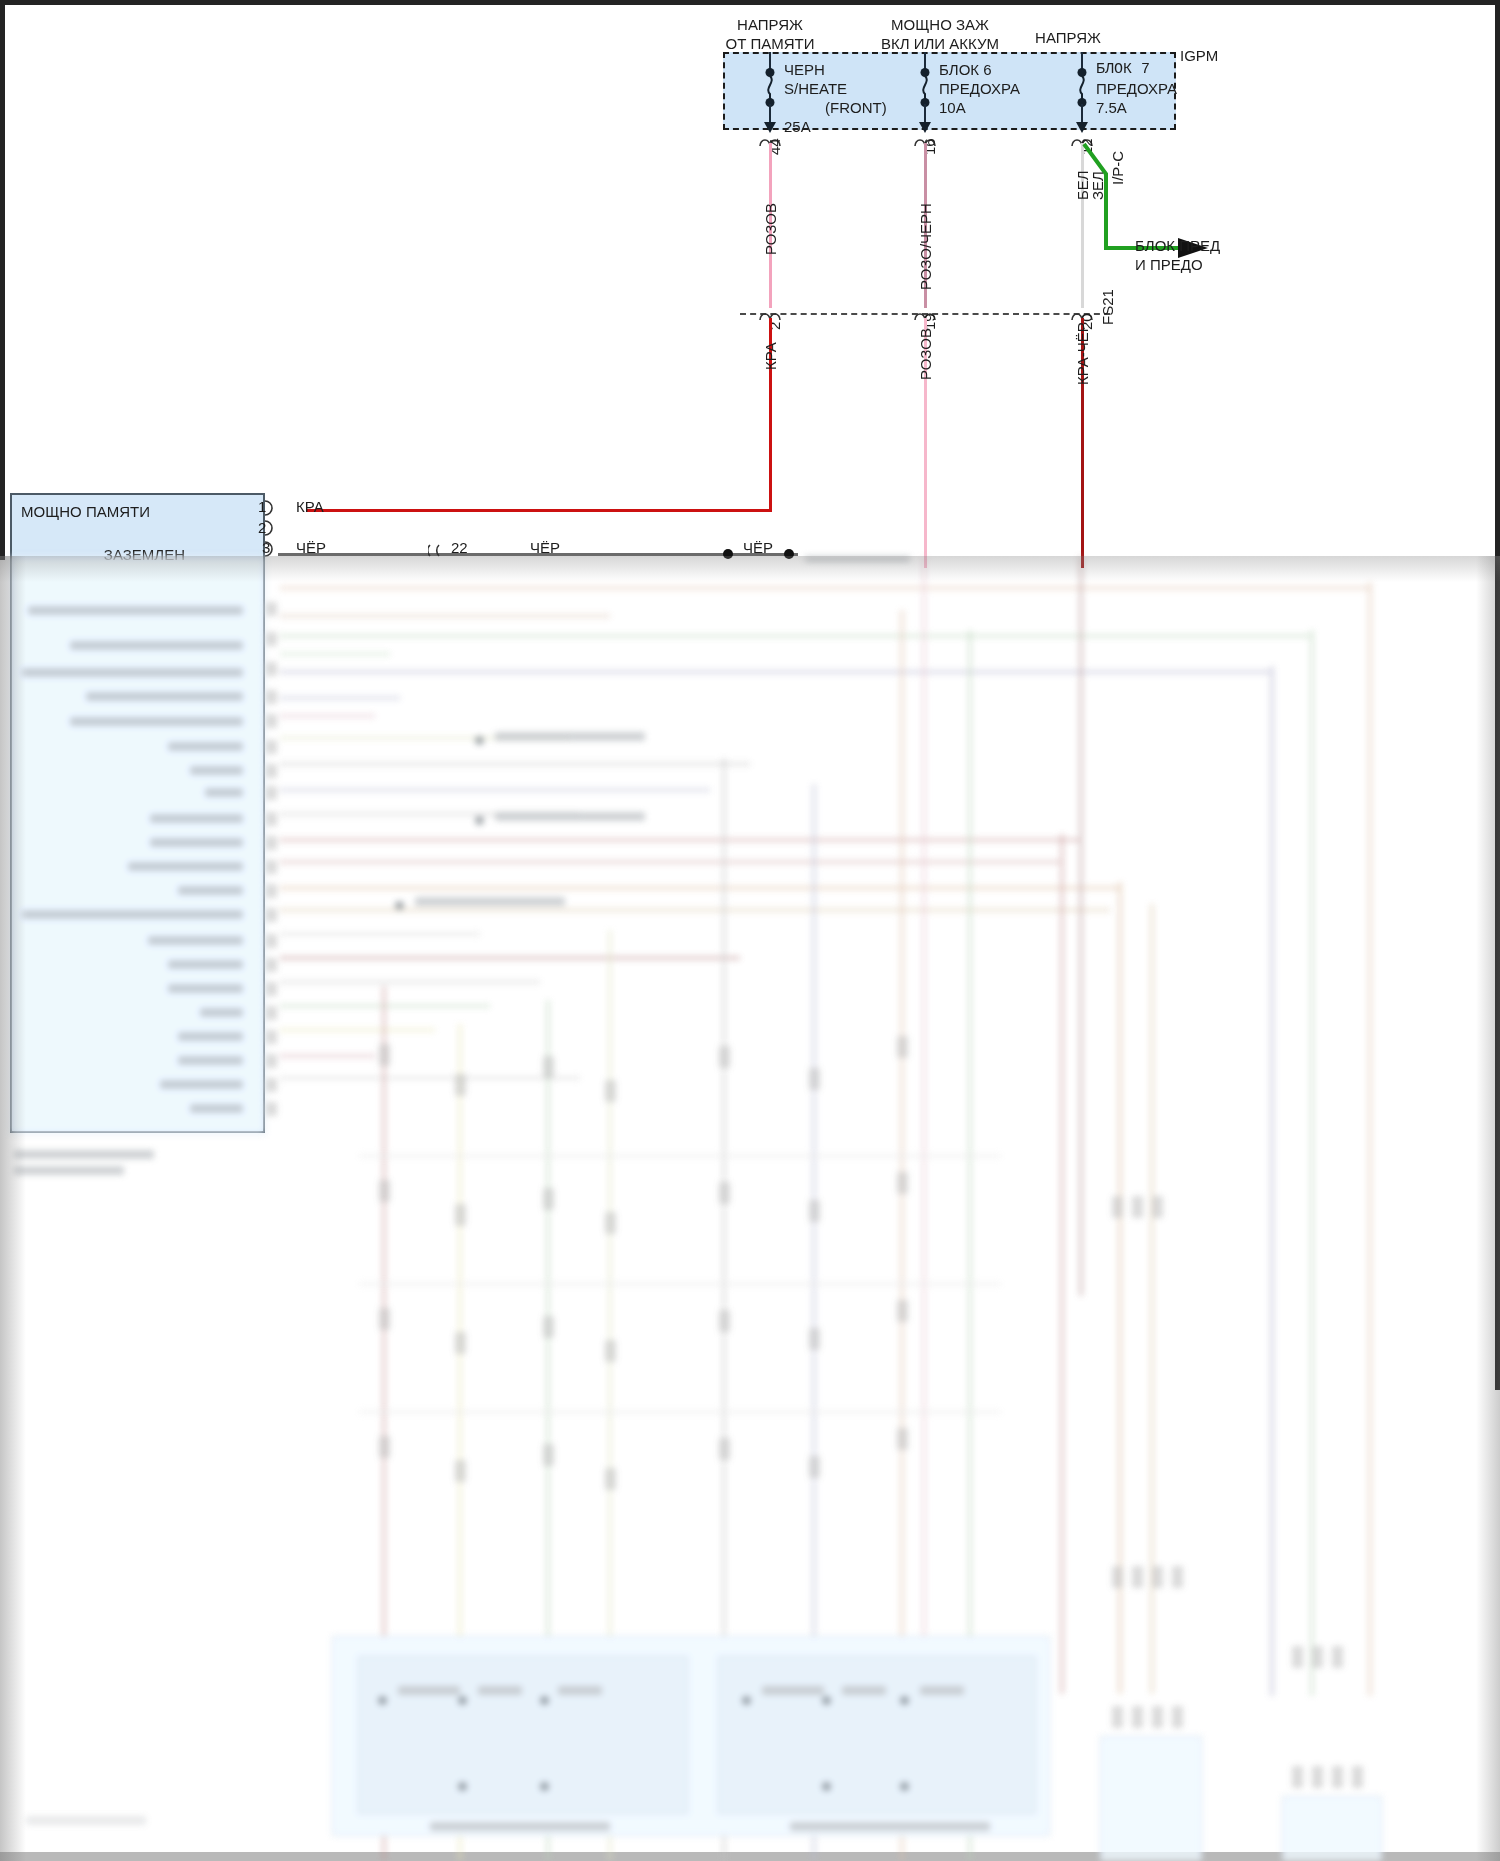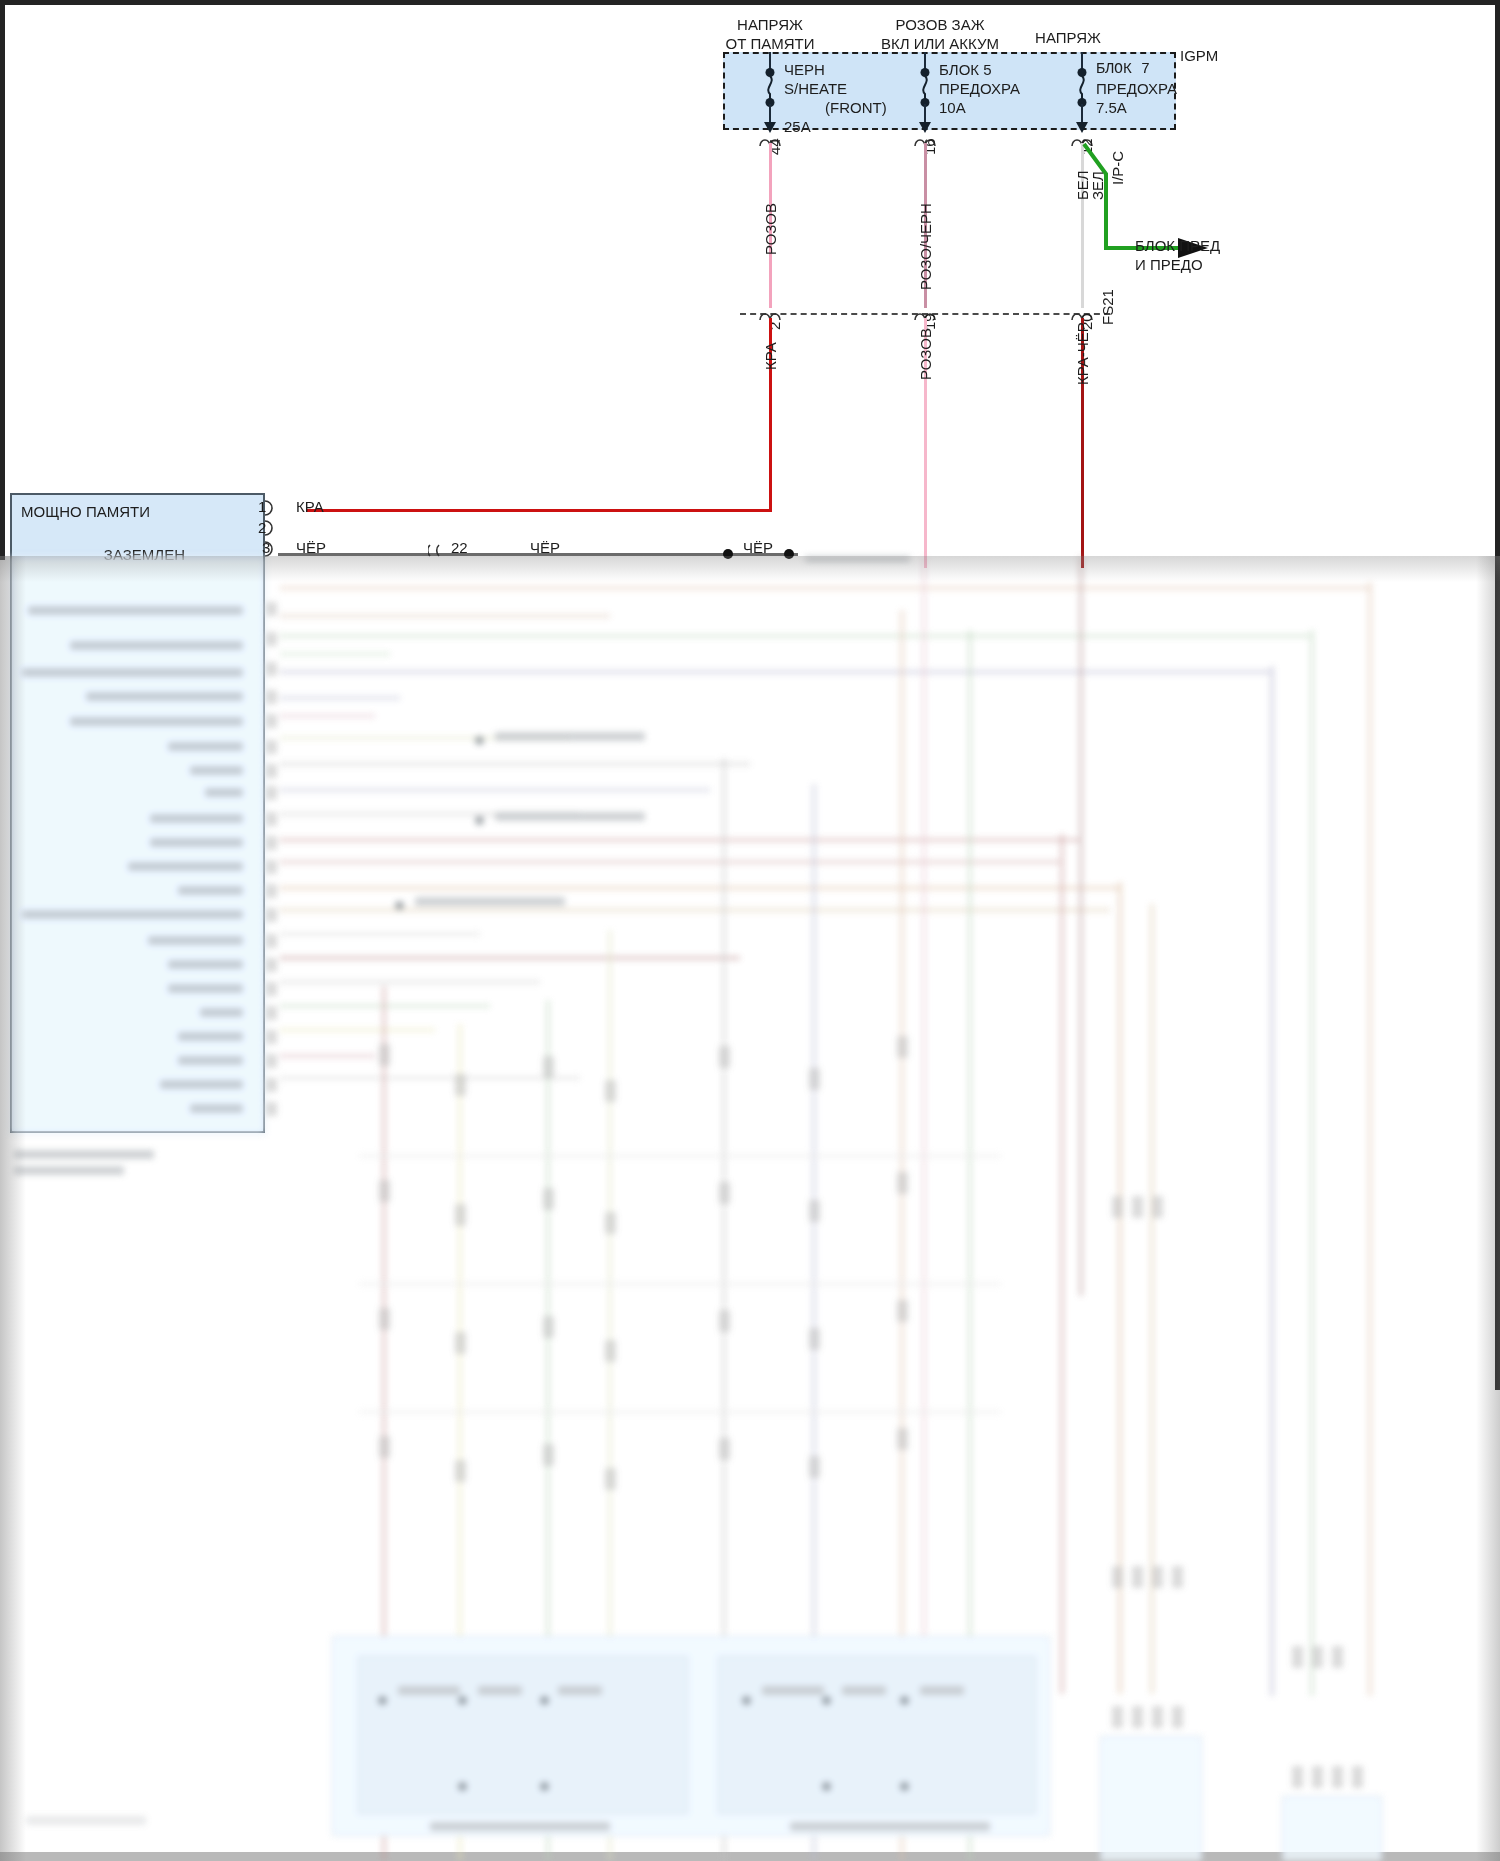--- a/index.html
+++ b/index.html
@@ -87,21 +87,21 @@
 <div id="page">
 
   <div id="frame-top"></div>
   <div id="frame-left"></div>
   <div id="frame-right"></div>
   <div id="frame-bottom"></div>
 
   <div class="lbl c" style="left:770px;top:15px;">НАПРЯЖ</div>
   <div class="lbl c" style="left:770px;top:34px;">ОТ ПАМЯТИ</div>
 
-  <div class="lbl c" style="left:940px;top:15px;">РОЗОВ ЗАЖ</div>
+  <div class="lbl c" style="left:940px;top:15px;">МОЩНО ЗАЖ</div>
   <div class="lbl c" style="left:940px;top:34px;">ВКЛ ИЛИ АККУМ</div>
 
   <div class="lbl c" style="left:1068px;top:28px;">НАПРЯЖ</div>
 
   <div id="igpm-box"></div>
   <div class="lbl" style="left:1180px;top:46px;">IGPM</div>
 
   <div class="fuse-col" style="left:769px;top:52px;height:20px;"></div>
   <div class="fuse-dot" style="left:770px;top:68px;"></div>
   <svg class="fuse-squig" style="left:770px;top:76px;" viewBox="0 0 12 26">
@@ -116,21 +116,21 @@
   <div class="lbl" style="left:784px;top:117px;">25A</div>
 
   <div class="fuse-col" style="left:924px;top:52px;height:20px;"></div>
   <div class="fuse-dot" style="left:925px;top:68px;"></div>
   <svg class="fuse-squig" style="left:925px;top:76px;" viewBox="0 0 12 26">
     <path d="M6 0 C 12 6, 0 12, 6 18 L6 26" stroke="#14202c" stroke-width="2" fill="none"></path>
   </svg>
   <div class="fuse-dot" style="left:925px;top:98px;"></div>
   <div class="fuse-col" style="left:924px;top:104px;height:22px;"></div>
   <div class="arrow-dn" style="left:925px;top:122px;"></div>
-  <div class="lbl" style="left:939px;top:60px;">БЛОК 5</div>
+  <div class="lbl" style="left:939px;top:60px;">БЛОК 6</div>
   <div class="lbl" style="left:939px;top:79px;">ПРЕДОХРА</div>
   <div class="lbl" style="left:939px;top:98px;">10A</div>
 
   <div class="fuse-col" style="left:1081px;top:52px;height:20px;"></div>
   <div class="fuse-dot" style="left:1082px;top:68px;"></div>
   <svg class="fuse-squig" style="left:1082px;top:76px;" viewBox="0 0 12 26">
     <path d="M6 0 C 12 6, 0 12, 6 18 L6 26" stroke="#14202c" stroke-width="2" fill="none"></path>
   </svg>
   <div class="fuse-dot" style="left:1082px;top:98px;"></div>
   <div class="fuse-col" style="left:1081px;top:104px;height:22px;"></div>

